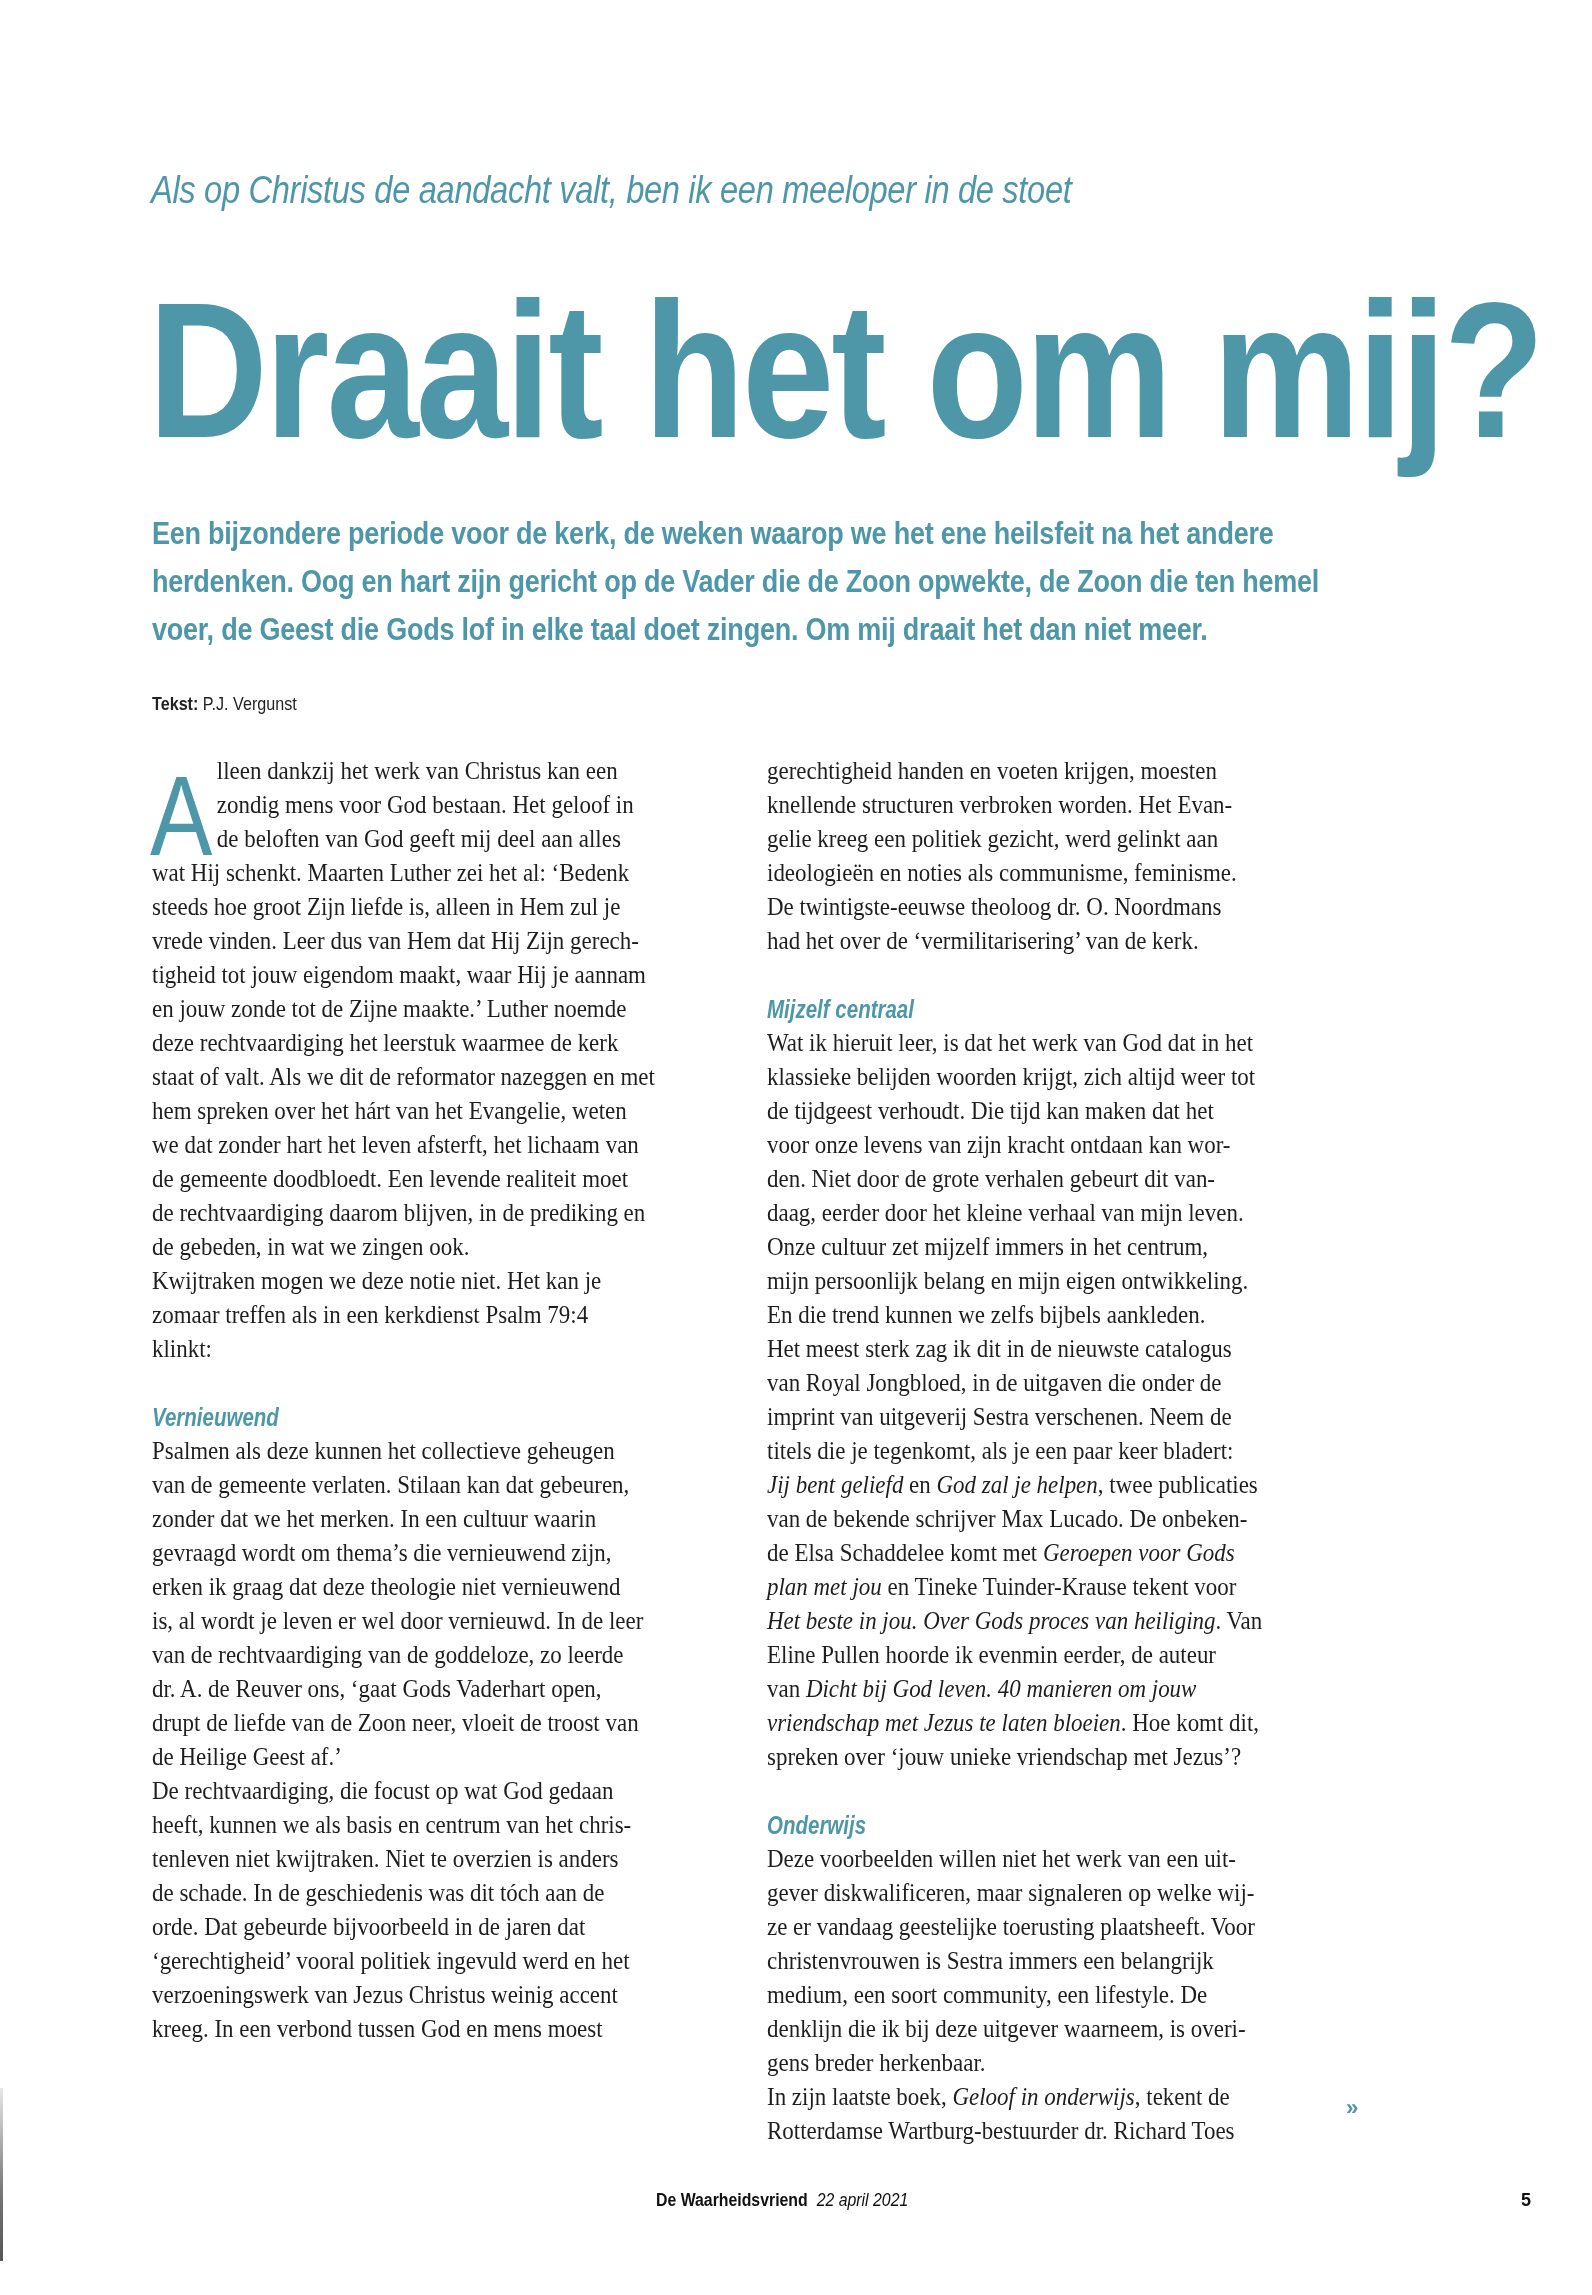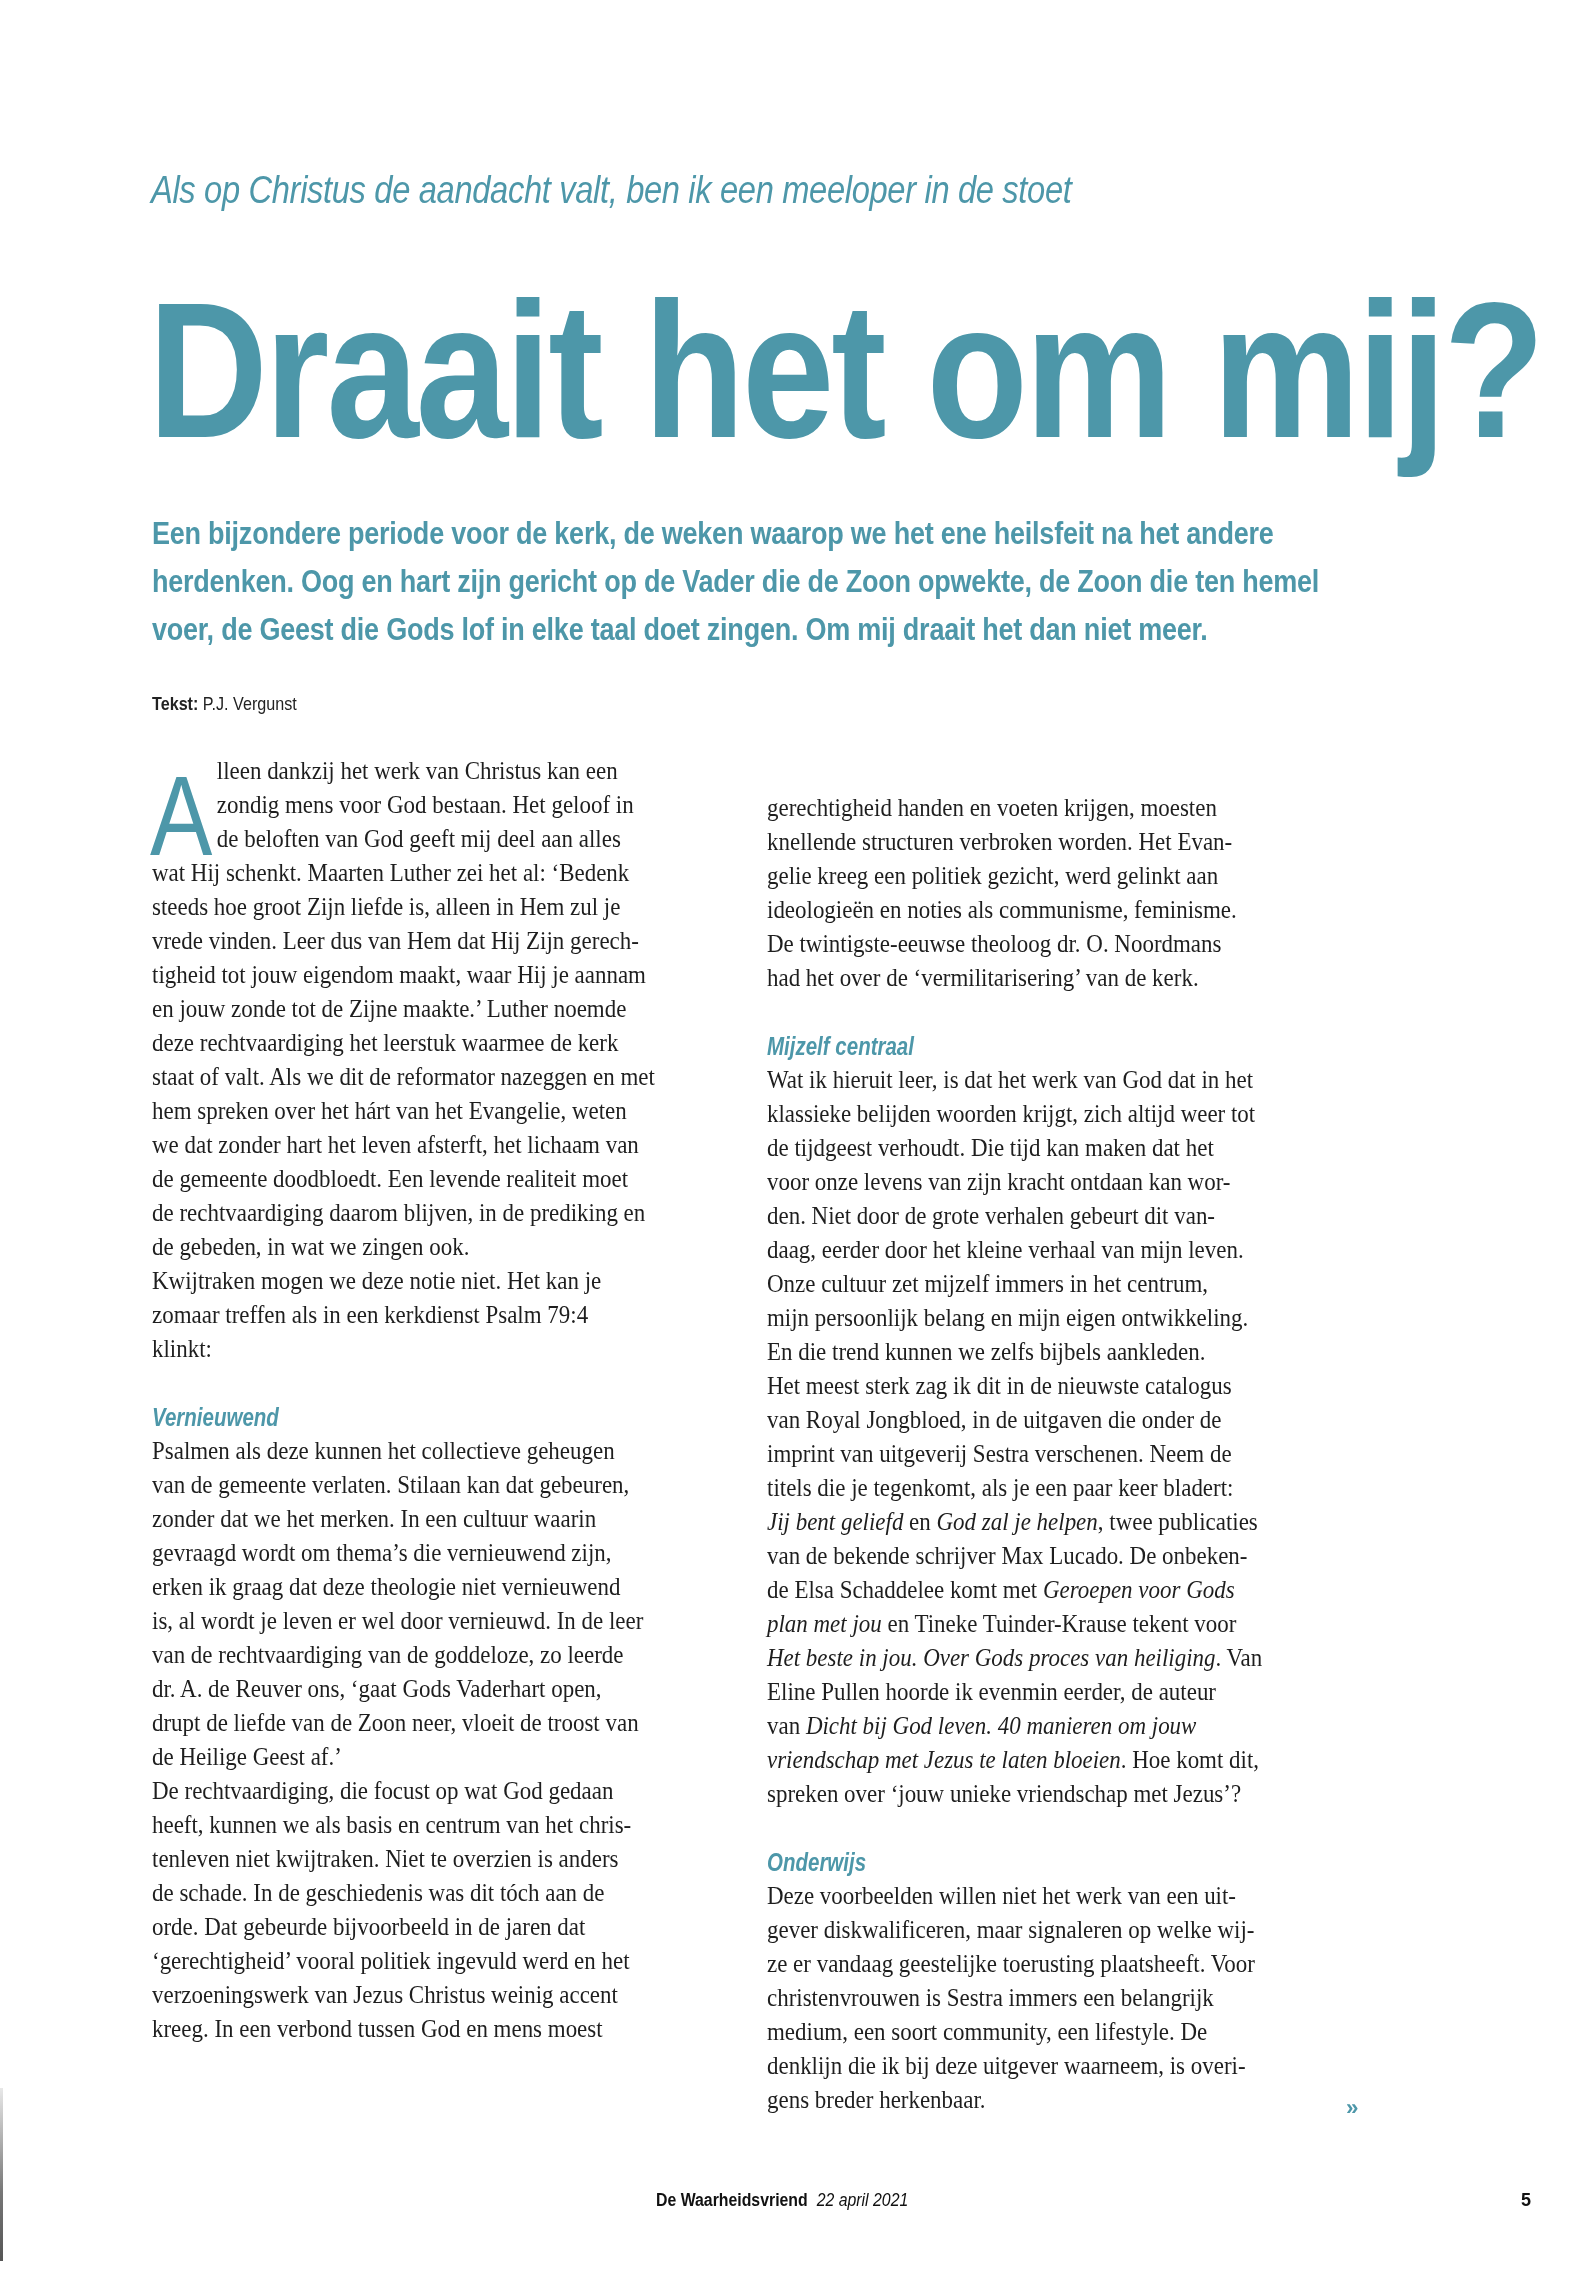--- a/index.html
+++ b/index.html
@@ -35,21 +35,21 @@
 
     .byline {
       position: absolute; left: 152px; top: 693px;
       font-family: "Liberation Sans", sans-serif; font-size: 19px; color: #222;
       transform: scaleX(0.85); transform-origin: left top; white-space: nowrap;
     }
     .byline b { font-weight: 700; }
 
     .col { position: absolute; width: 604px; }
     .col-left  { left: 152px; top: 754px; }
-    .col-right { left: 767px; top: 791px; }
+    .col-right { left: 767px; top: 754px; }
 
     .line {
       display: block; height: 34px; line-height: 34px;
       font-size: 25.5px; white-space: nowrap; color: #1e1e1e;
       transform: scaleX(0.9); transform-origin: left center;
     }
     .line.indent { padding-left: 72px; }
     .line i { font-style: italic; }
     .line.psalm {
       font-family: "Liberation Sans", sans-serif; font-style: italic; font-size: 23px;
@@ -190,20 +190,24 @@
   <span class="subhead">Onderwijs</span>
   <div id="section3-lines">
       <span class="line">Deze voorbeelden willen niet het werk van een uit-</span>
       <span class="line">gever diskwalificeren, maar signaleren op welke wij-</span>
       <span class="line">ze er vandaag geestelijke toerusting plaatsheeft. Voor</span>
       <span class="line">christenvrouwen is Sestra immers een belangrijk</span>
       <span class="line">medium, een soort community, een lifestyle. De</span>
       <span class="line">denklijn die ik bij deze uitgever waarneem, is overi-</span>
       <span class="line">gens breder herkenbaar.</span>
     </div>
+  <div id="last-lines">
+      <span class="line"><span>In zijn laatste boek, </span><i>Geloof in onderwijs</i><span>, tekent de</span></span>
+      <span class="line"><span>Rotterdamse Wartburg-bestuurder dr. Richard Toes</span></span>
+    </div>
 </div>
 
 <span class="continue-mark">»</span>
 
 <div class="footer">
   <span class="pub">De Waarheidsvriend</span>
   <span class="date">22 april 2021</span>
 </div>
 <div class="page-number">5</div>
 

